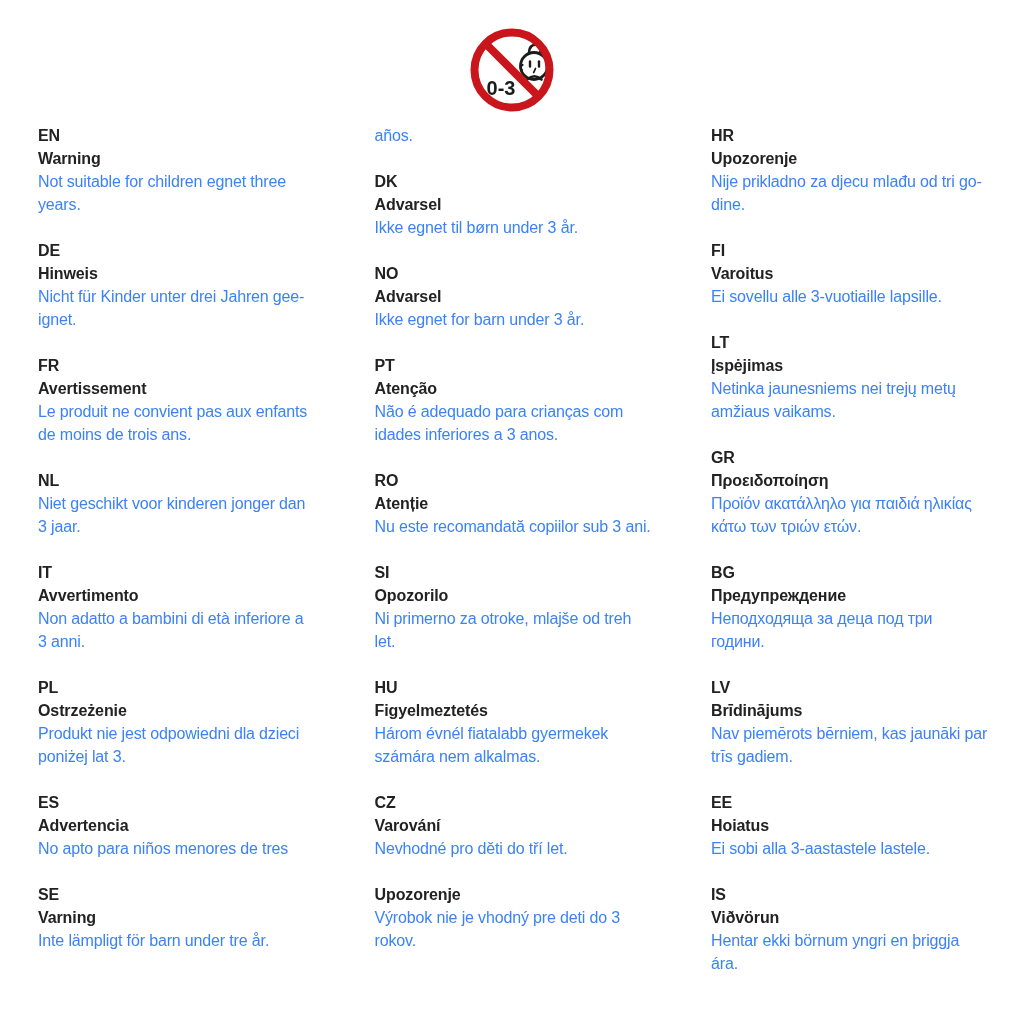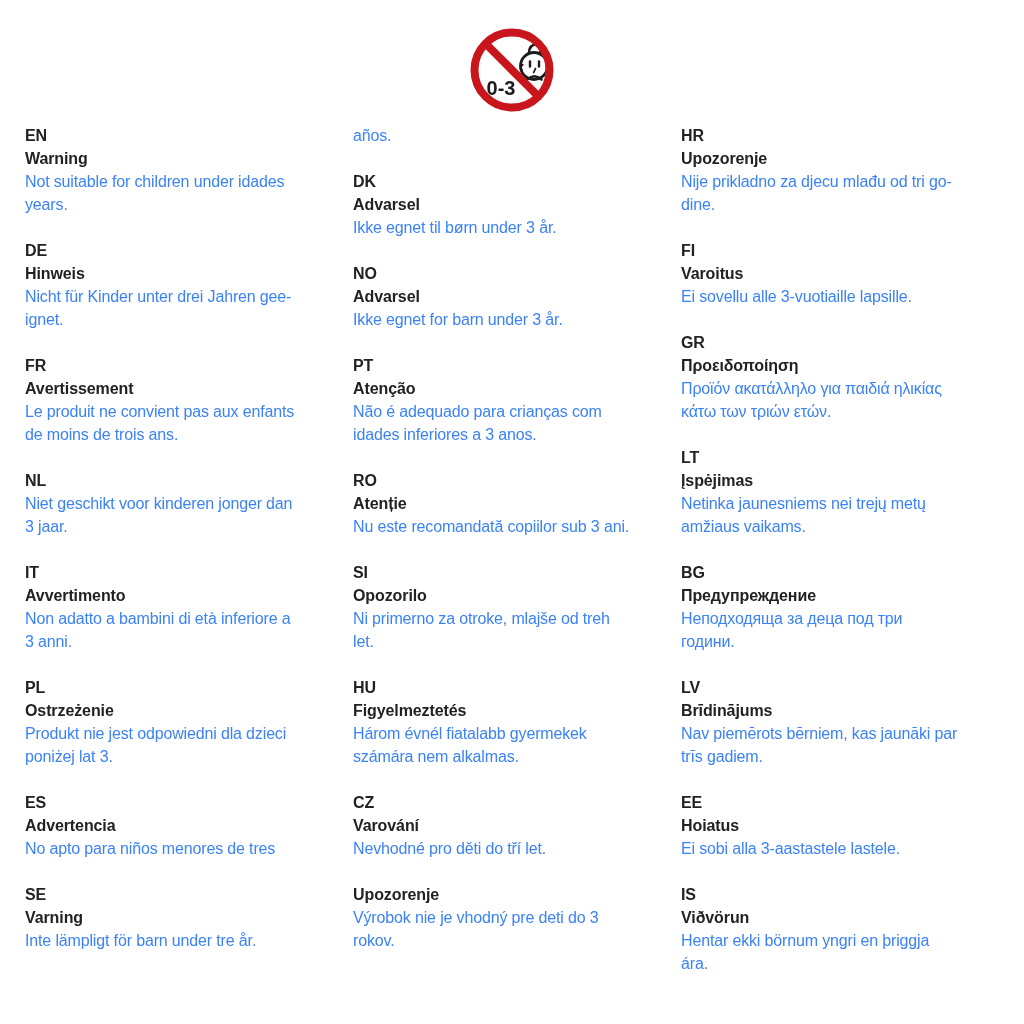--- a/index.html
+++ b/index.html
@@ -9,23 +9,24 @@
     overflow: hidden;
     font-family: "Liberation Sans", "DejaVu Sans", sans-serif;
   }
   .page { width: 1024px; height: 738px; position: relative; }
   .icon-row {
     display: flex; justify-content: center;
     padding-top: 28px; height: 84px;
   }
   .cols {
     display: flex;
-    padding-left: 25px;
+    padding-left: 38px;
     gap: 15px;
     margin-top: 12px;
+    justify-content: space-between;
   }
   .col { flex: 0 0 313px; width: 313px; }
   .sec { margin-bottom: 23px; }
   .code, .title {
     font-size: 16px; line-height: 23px;
     font-weight: 700; color: #222222;
     letter-spacing: -0.1px;
     white-space: pre;
   }
   .body {
@@ -62,21 +63,21 @@
       </g>
     </svg>
   </div>
 
   <div class="cols">
 
     <div class="col">
       <section class="sec">
         <div class="code">EN</div>
         <div class="title">Warning</div>
-        <div class="body">Not suitable for children under idades
+        <div class="body">Not suitable for children egnet three
 years.</div>
       </section>
       <section class="sec">
         <div class="code">DE</div>
         <div class="title">Hinweis</div>
         <div class="body">Nicht für Kinder unter drei Jahren gee-
 ignet.</div>
       </section>
       <section class="sec">
         <div class="code">FR</div>
@@ -166,32 +167,32 @@
         <div class="title">Upozorenje</div>
         <div class="body">Nije prikladno za djecu mlađu od tri go-
 dine.</div>
       </section>
       <section class="sec">
         <div class="code">FI</div>
         <div class="title">Varoitus</div>
         <div class="body">Ei sovellu alle 3-vuotiaille lapsille.</div>
       </section>
       <section class="sec">
+        <div class="code">LT</div>
+        <div class="title">Įspėjimas</div>
+        <div class="body">Netinka jaunesniems nei trejų metų
+amžiaus vaikams.</div>
+      </section>
+      <section class="sec">
         <div class="code">GR</div>
         <div class="title">Προειδοποίηση</div>
         <div class="body">Προϊόν ακατάλληλο για παιδιά ηλικίας
 κάτω των τριών ετών.</div>
       </section>
       <section class="sec">
-        <div class="code">LT</div>
-        <div class="title">Įspėjimas</div>
-        <div class="body">Netinka jaunesniems nei trejų metų
-amžiaus vaikams.</div>
-      </section>
-      <section class="sec">
         <div class="code">BG</div>
         <div class="title">Предупреждение</div>
         <div class="body">Неподходяща за деца под три
 години.</div>
       </section>
       <section class="sec">
         <div class="code">LV</div>
         <div class="title">Brīdinājums</div>
         <div class="body">Nav piemērots bērniem, kas jaunāki par
 trīs gadiem.</div>

